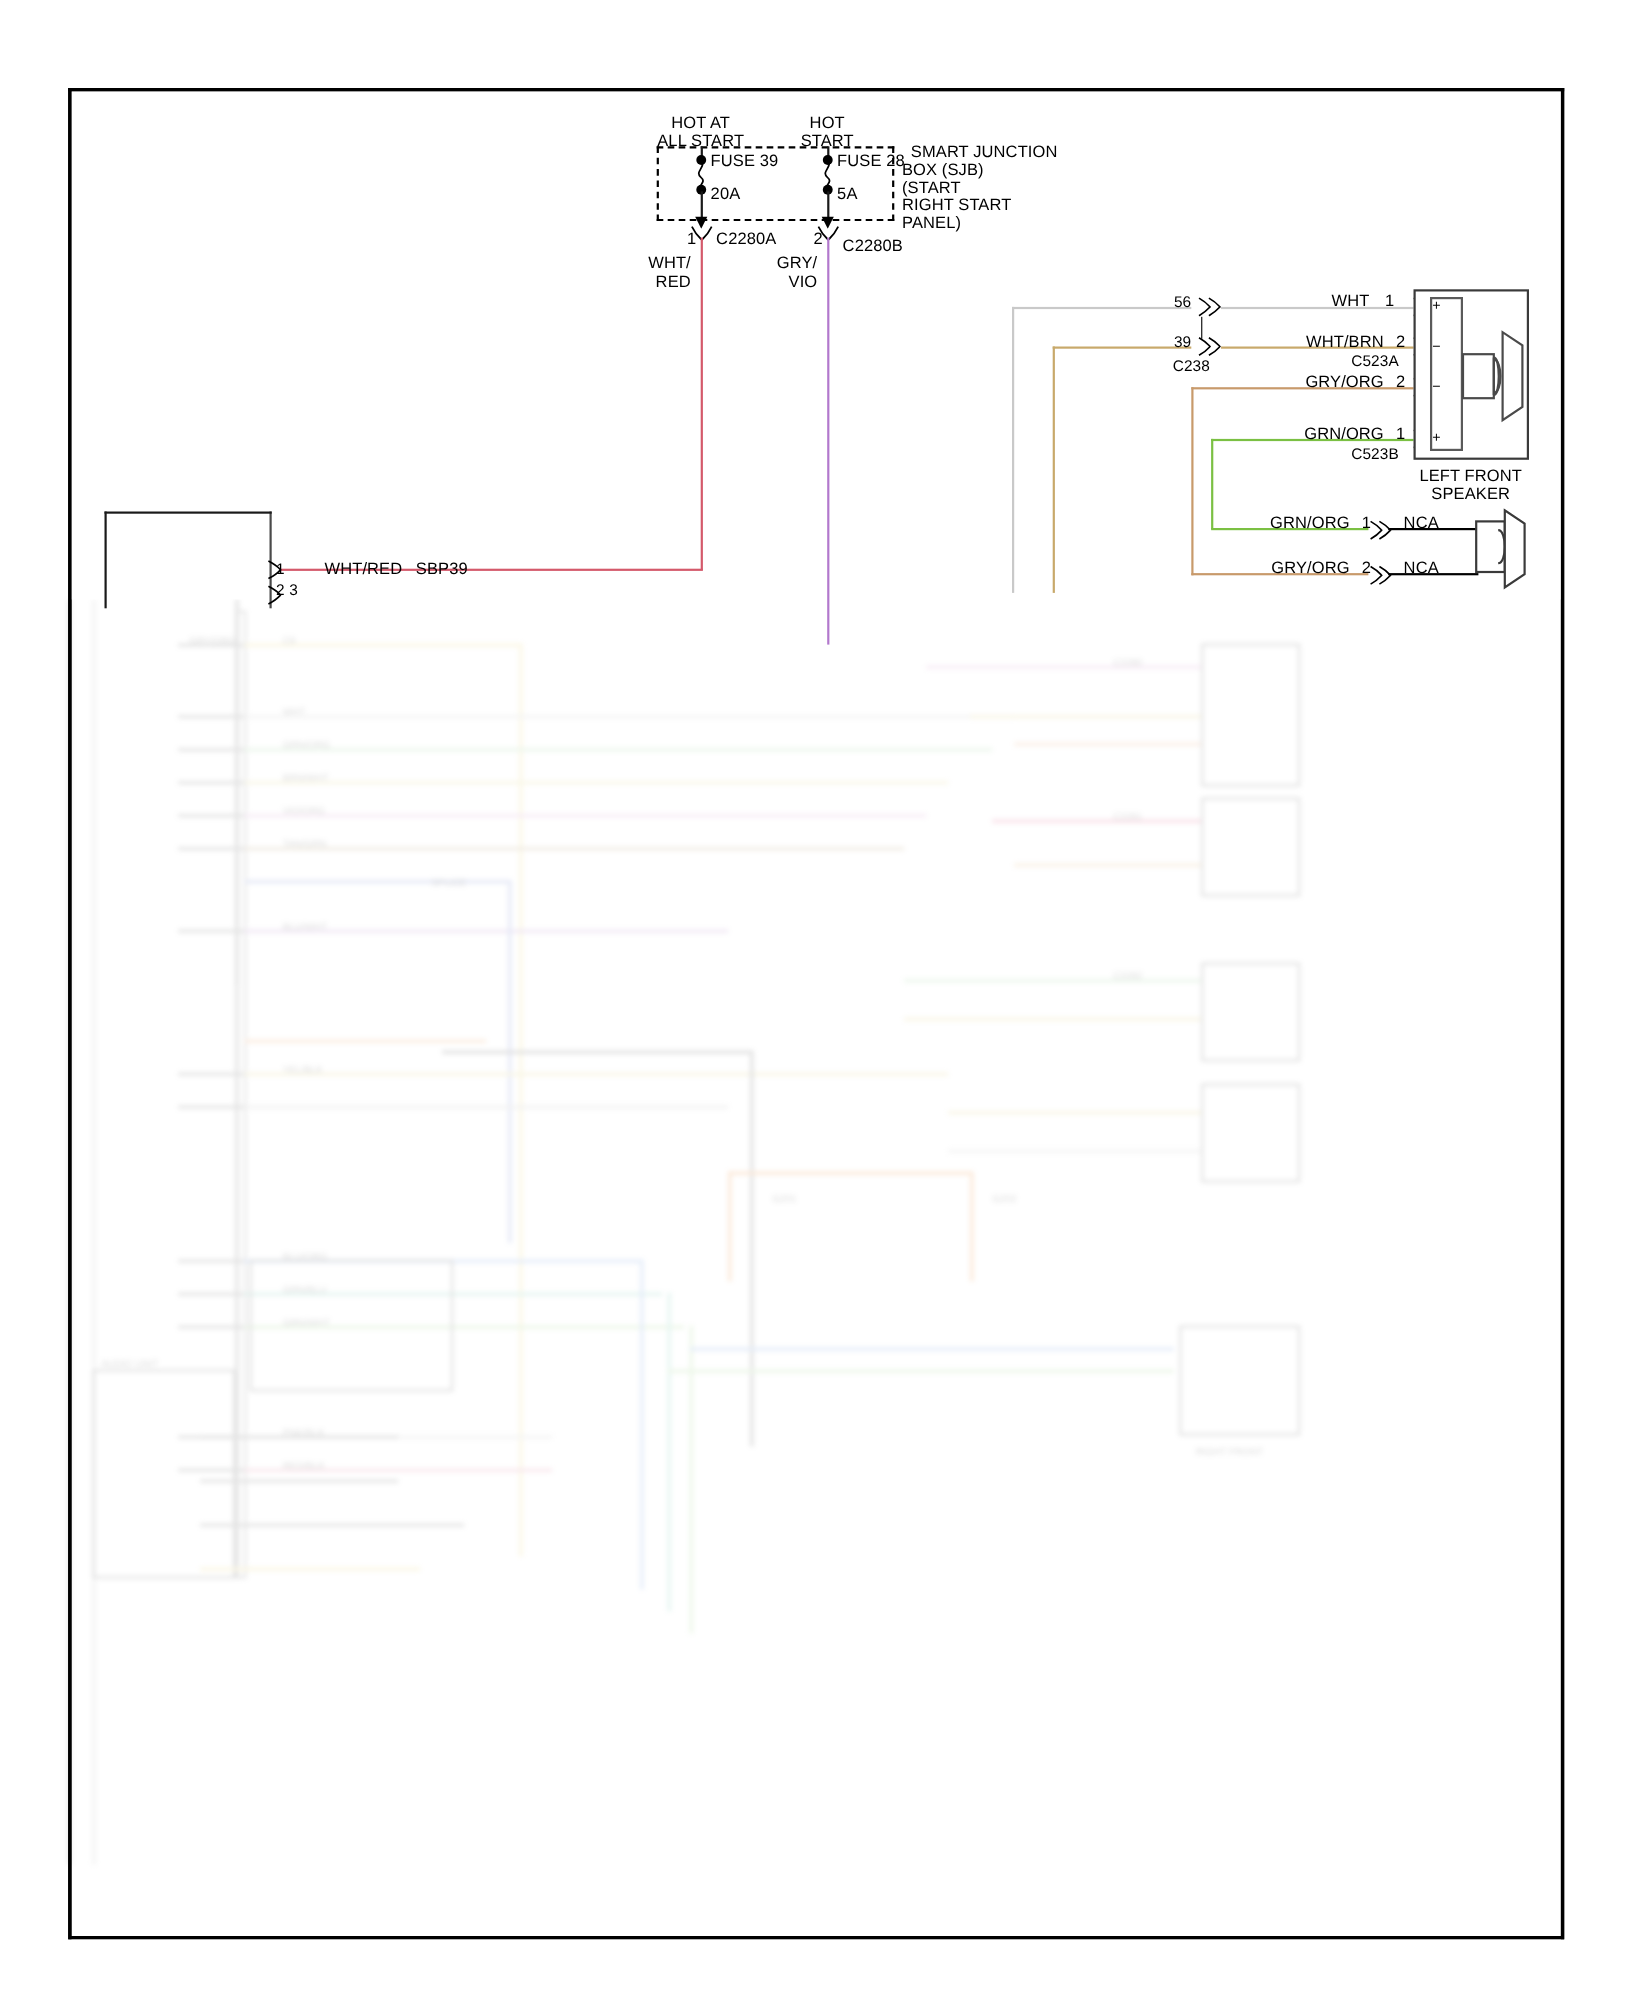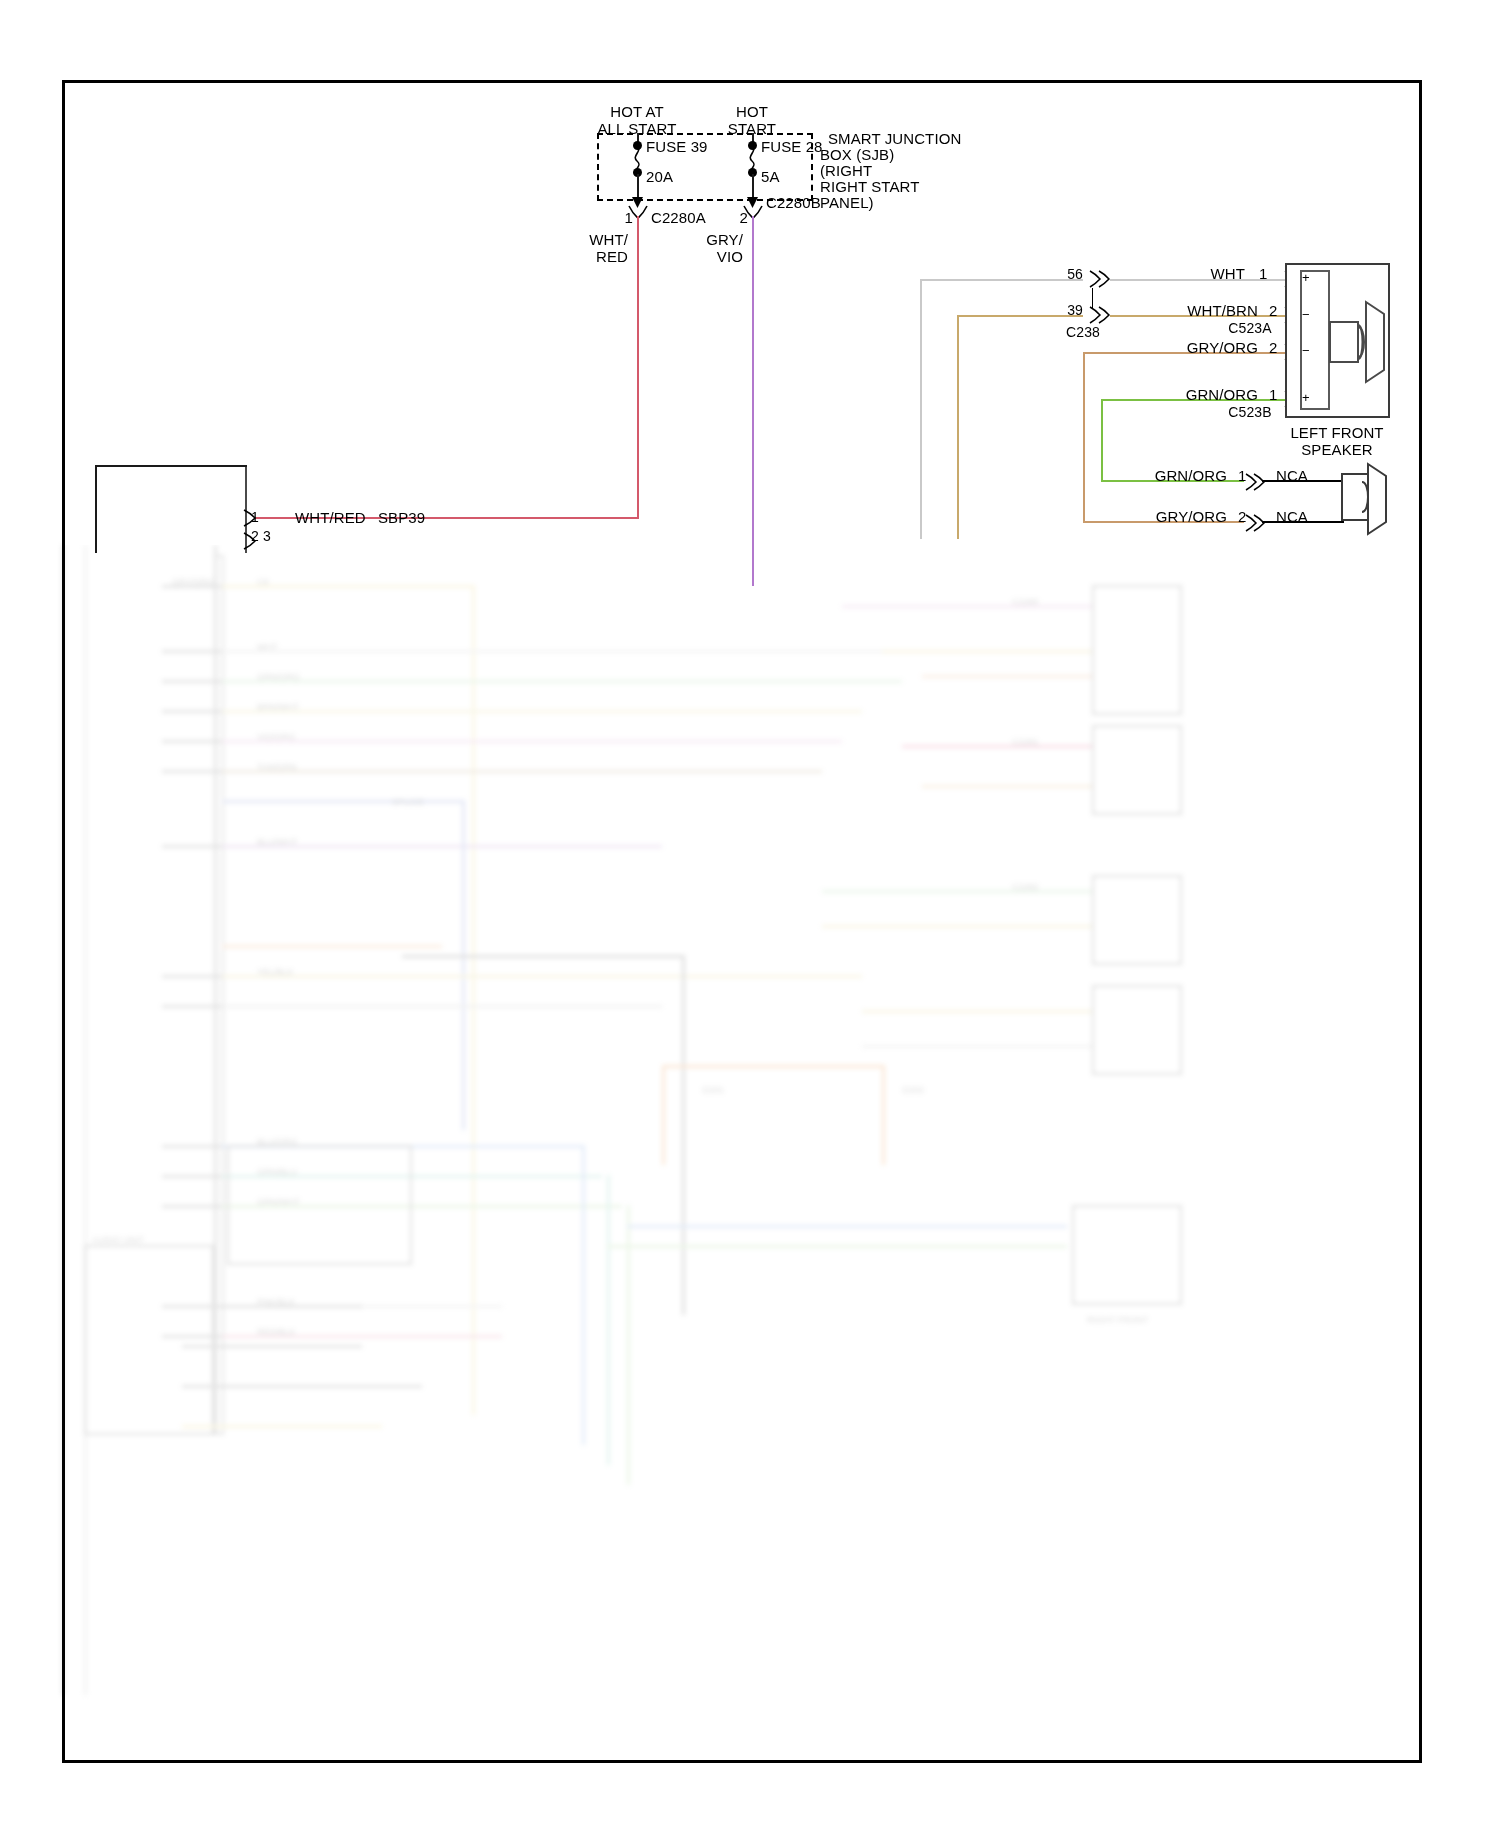--- a/index.html
+++ b/index.html
@@ -253,40 +253,40 @@
   <div class="dot" style="left:748px; top:168px;"></div>
   <div class="wire v blk" style="left:752px; top:174px; height:28px;"></div>
   <svg style="position:absolute;left:745px;top:192px;width:15px;height:16px;" viewBox="0 0 15 16">
     <path d="M7.5 16 L2 5 L13 5 Z" fill="#000"></path>
   </svg>
   <div class="txt" style="left:761px; top:138px;">FUSE 28</div>
   <div class="txt" style="left:761px; top:168px;">5A</div>
 
   <div class="txt" style="left:828px; top:130px;">SMART JUNCTION</div>
   <div class="txt" style="left:820px; top:146px;">BOX (SJB)</div>
-  <div class="txt" style="left:820px; top:162px;">(RIGHT</div>
+  <div class="txt" style="left:820px; top:162px;">(START</div>
   <div class="txt" style="left:820px; top:178px;">RIGHT START</div>
   <div class="txt" style="left:820px; top:194px;text-align:right;">PANEL)</div>
 
   <div class="txt r" style="left:633px; top:209px;">1</div>
   <svg style="position:absolute;left:628px;top:205px;width:20px;height:14px;" viewBox="0 0 20 14">
     <path d="M1 1 C5 9, 8 11, 10 13 C12 11, 15 9, 19 1" stroke="#000" stroke-width="1.6" fill="none"></path>
   </svg>
   <div class="txt" style="left:651px; top:209px;">C2280A</div>
   <div class="txt r" style="left:628px; top:231px;">WHT/</div>
   <div class="txt r" style="left:628px; top:248px;">RED</div>
 
   <div class="wire v red" style="left:637px; top:216px; height:302px;"></div>
   <div class="wire h red" style="left:255px; top:517px; width:384px;"></div>
 
   <div class="txt r" style="left:748px; top:209px;">2</div>
   <svg style="position:absolute;left:743px;top:205px;width:20px;height:14px;" viewBox="0 0 20 14">
     <path d="M1 1 C5 9, 8 11, 10 13 C12 11, 15 9, 19 1" stroke="#000" stroke-width="1.6" fill="none"></path>
   </svg>
-  <div class="txt" style="left:766px; top:194px;">C2280B</div>
+  <div class="txt" style="left:766px; top:215px;">C2280B</div>
   <div class="txt r" style="left:743px; top:231px;">GRY/</div>
   <div class="txt r" style="left:743px; top:248px;">VIO</div>
 
   <div class="wire v vio" style="left:752px; top:216px; height:370px;"></div>
 
   <div class="wire v blk" style="left:245px; top:465px; height:88px; border-left-color:#4a4a4a;"></div>
   <div class="wire h blk" style="left:95px; top:465px; width:152px; border-top-color:#1a1a1a;"></div>
   <div class="wire v blk" style="left:95px; top:465px; height:88px; border-left-color:#1a1a1a;"></div>
 
   <div class="txt" style="left:251px; top:509px; font-size:14px;">1</div>

